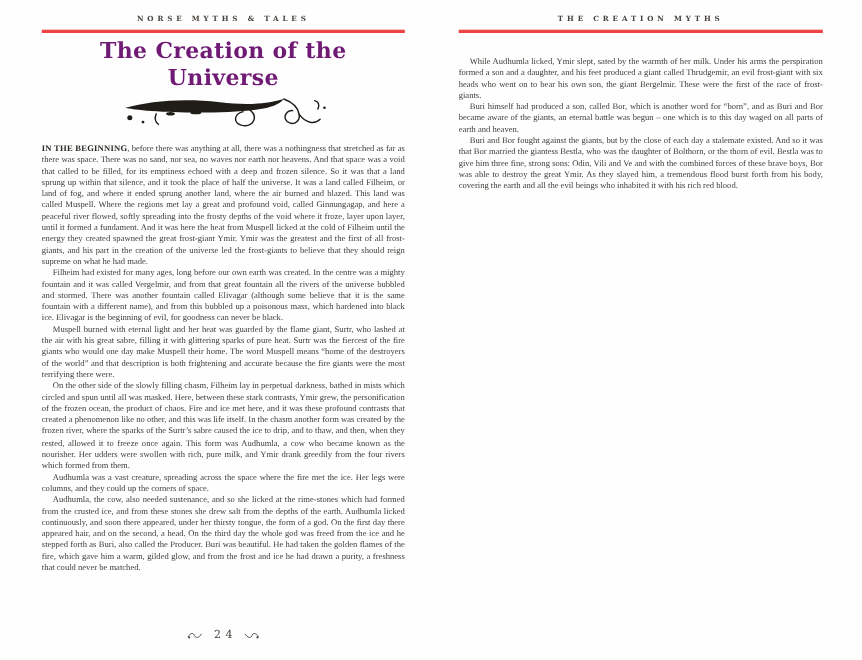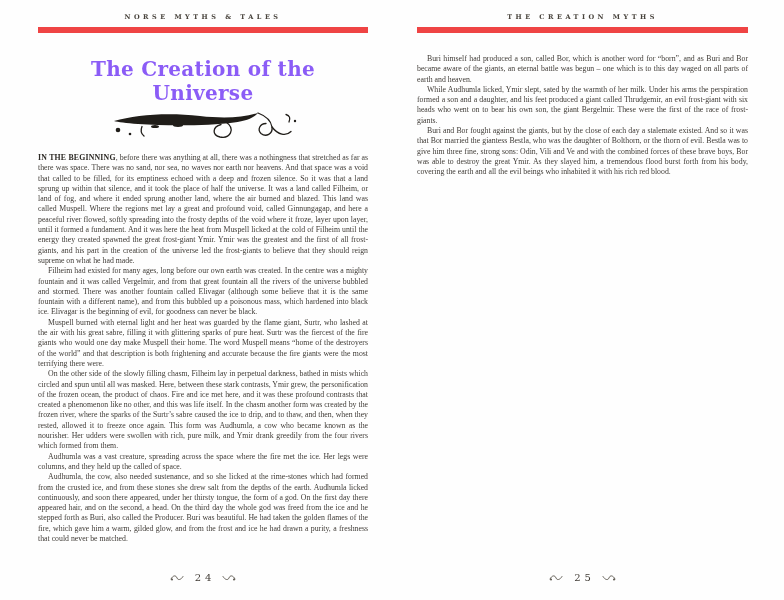--- a/index.html
+++ b/index.html
@@ -12,38 +12,38 @@
     font-family: "Liberation Serif", serif;
     color: #3e3a35;
   }
   .page { position: absolute; top: 0; height: 600px; }
   .page-left  { left: 38px;  width: 330px; }
   .page-right { left: 417px; width: 331px; }
 
   .running-head {
     padding-top: 13px;
     padding-bottom: 6px;
-    border-bottom: 6px solid #ef4444;
+    border-bottom: 3px solid #ef4444;
     text-align: center;
     font-family: "DejaVu Serif", serif;
     font-size: 6.5px;
     font-weight: bold;
     letter-spacing: 3.5px;
     color: #47423b;
     white-space: nowrap;
   }
 
   .chapter-title {
-    margin: 24px 0 4px 0;
+    margin: 4px 0 4px 0;
     text-align: center;
     font-family: "DejaVu Serif", serif;
     font-size: 20px;
     font-weight: bold;
     letter-spacing: 0.3px;
-    color: #8b5cf6;
+    color: #701a75;
   }
 
   .title-ornament { text-align: center; height: 36px; margin-bottom: 8px; }
 
   .body-text { text-align: justify; font-size: 7.8px; line-height: 10.3px; }
   .body-text p { margin: 0; text-indent: 10px; }
   .body-text p.no-indent { text-indent: 0; }
   .body-text strong { font-weight: bold; letter-spacing: 0.2px; color: #2b2823; }
 
   .page-left  .body-text { margin-top: 7px; font-family: Liberation Serif, serif; }
@@ -95,21 +95,21 @@
           <path d="M178 5.5 q 5.5 1.5 3 7.5"></path>
         </g>
       </svg>
     </div>
 
     <div class="body-text">
       <p class="no-indent"><strong>IN THE BEGINNING</strong><span>, before there was anything at all, there was a nothingness that stretched as far as there was space. There was no sand, nor sea, no waves nor earth nor heavens. And that space was a void that called to be filled, for its emptiness echoed with a deep and frozen silence. So it was that a land sprung up within that silence, and it took the place of half the universe. It was a land called Filheim, or land of fog, and where it ended sprung another land, where the air burned and blazed. This land was called Muspell. Where the regions met lay a great and profound void, called Ginnungagap, and here a peaceful river flowed, softly spreading into the frosty depths of the void where it froze, layer upon layer, until it formed a fundament. And it was here the heat from Muspell licked at the cold of Filheim until the energy they created spawned the great frost-giant Ymir. Ymir was the greatest and the first of all frost-giants, and his part in the creation of the universe led the frost-giants to believe that they should reign supreme on what he had made.</span></p>
       <p>Filheim had existed for many ages, long before our own earth was created. In the centre was a mighty fountain and it was called Vergelmir, and from that great fountain all the rivers of the universe bubbled and stormed. There was another fountain called Elivagar (although some believe that it is the same fountain with a different name), and from this bubbled up a poisonous mass, which hardened into black ice. Elivagar is the beginning of evil, for goodness can never be black.</p>
       <p>Muspell burned with eternal light and her heat was guarded by the flame giant, Surtr, who lashed at the air with his great sabre, filling it with glittering sparks of pure heat. Surtr was the fiercest of the fire giants who would one day make Muspell their home. The word Muspell means “home of the destroyers of the world” and that description is both frightening and accurate because the fire giants were the most terrifying there were.</p>
       <p>On the other side of the slowly filling chasm, Filheim lay in perpetual darkness, bathed in mists which circled and spun until all was masked. Here, between these stark contrasts, Ymir grew, the personification of the frozen ocean, the product of chaos. Fire and ice met here, and it was these profound contrasts that created a phenomenon like no other, and this was life itself. In the chasm another form was created by the frozen river, where the sparks of the Surtr’s sabre caused the ice to drip, and to thaw, and then, when they rested, allowed it to freeze once again. This form was Audhumla, a cow who became known as the nourisher. Her udders were swollen with rich, pure milk, and Ymir drank greedily from the four rivers which formed from them.</p>
-      <p>Audhumla was a vast creature, spreading across the space where the fire met the ice. Her legs were columns, and they held up the called of space.</p>
+      <p>Audhumla was a vast creature, spreading across the space where the fire met the ice. Her legs were columns, and they could up the corners of space.</p>
       <p>Audhumla, the cow, also needed sustenance, and so she licked at the rime-stones which had formed from the crusted ice, and from these stones she drew salt from the depths of the earth. Audhumla licked continuously, and soon there appeared, under her thirsty tongue, the form of a god. On the first day there appeared hair, and on the second, a head. On the third day the whole god was freed from the ice and he stepped forth as Buri, also called the Producer. Buri was beautiful. He had taken the golden flames of the fire, which gave him a warm, gilded glow, and from the frost and ice he had drawn a purity, a freshness that could never be matched.</p>
     </div>
 
     <div class="folio">
       <span class="folio-orn">
         <svg width="14" height="8" viewBox="0 0 14 8" aria-hidden="true">
           <path d="M1 5 C 3 1 6 1 7 4 C 8 6.5 11 6 13 2.5" fill="none" stroke="#57524a" stroke-width="0.9" stroke-linecap="round"></path>
           <circle cx="2" cy="5.5" r="1" fill="#57524a"></circle>
         </svg>
       </span>
@@ -120,35 +120,20 @@
           <circle cx="2" cy="5.5" r="1" fill="#57524a"></circle>
         </svg>
       </span>
     </div>
   </div>
 
   <div class="page page-right">
     <div class="running-head">THE CREATION MYTHS</div>
 
     <div class="body-text">
+      <p>While Audhumla licked, Ymir slept, sated by the warmth of her milk. Under his arms the perspiration formed a son and a daughter, and his feet produced a giant called Thrudgemir, an evil frost-giant with six heads who went on to bear his own son, the giant Bergelmir. These were the first of the race of frost-giants.</p>
       <p>Buri himself had produced a son, called Bor, which is another word for “born”, and as Buri and Bor became aware of the giants, an eternal battle was begun – one which is to this day waged on all parts of earth and heaven.</p>
-      <p>While Audhumla licked, Ymir slept, sated by the warmth of her milk. Under his arms the perspiration formed a son and a daughter, and his feet produced a giant called Thrudgemir, an evil frost-giant with six heads who went on to bear his own son, the giant Bergelmir. These were the first of the race of frost-giants.</p>
       <p>Buri and Bor fought against the giants, but by the close of each day a stalemate existed. And so it was that Bor married the giantess Bestla, who was the daughter of Bolthorn, or the thorn of evil. Bestla was to give him three fine, strong sons: Odin, Vili and Ve and with the combined forces of these brave boys, Bor was able to destroy the great Ymir. As they slayed him, a tremendous flood burst forth from his body, covering the earth and all the evil beings who inhabited it with his rich red blood.</p>
     </div>
 
-    <div class="folio">
-      <span class="folio-orn">
-        <svg width="14" height="8" viewBox="0 0 14 8" aria-hidden="true">
-          <path d="M1 5 C 3 1 6 1 7 4 C 8 6.5 11 6 13 2.5" fill="none" stroke="#57524a" stroke-width="0.9" stroke-linecap="round"></path>
-          <circle cx="2" cy="5.5" r="1" fill="#57524a"></circle>
-        </svg>
-      </span>
-      <span class="folio-number">25</span>
-      <span class="folio-orn" style="transform:scaleX(-1)">
-        <svg width="14" height="8" viewBox="0 0 14 8" aria-hidden="true">
-          <path d="M1 5 C 3 1 6 1 7 4 C 8 6.5 11 6 13 2.5" fill="none" stroke="#57524a" stroke-width="0.9" stroke-linecap="round"></path>
-          <circle cx="2" cy="5.5" r="1" fill="#57524a"></circle>
-        </svg>
-      </span>
-    </div>
   </div>
 
 </div>
 
 </body></html>

